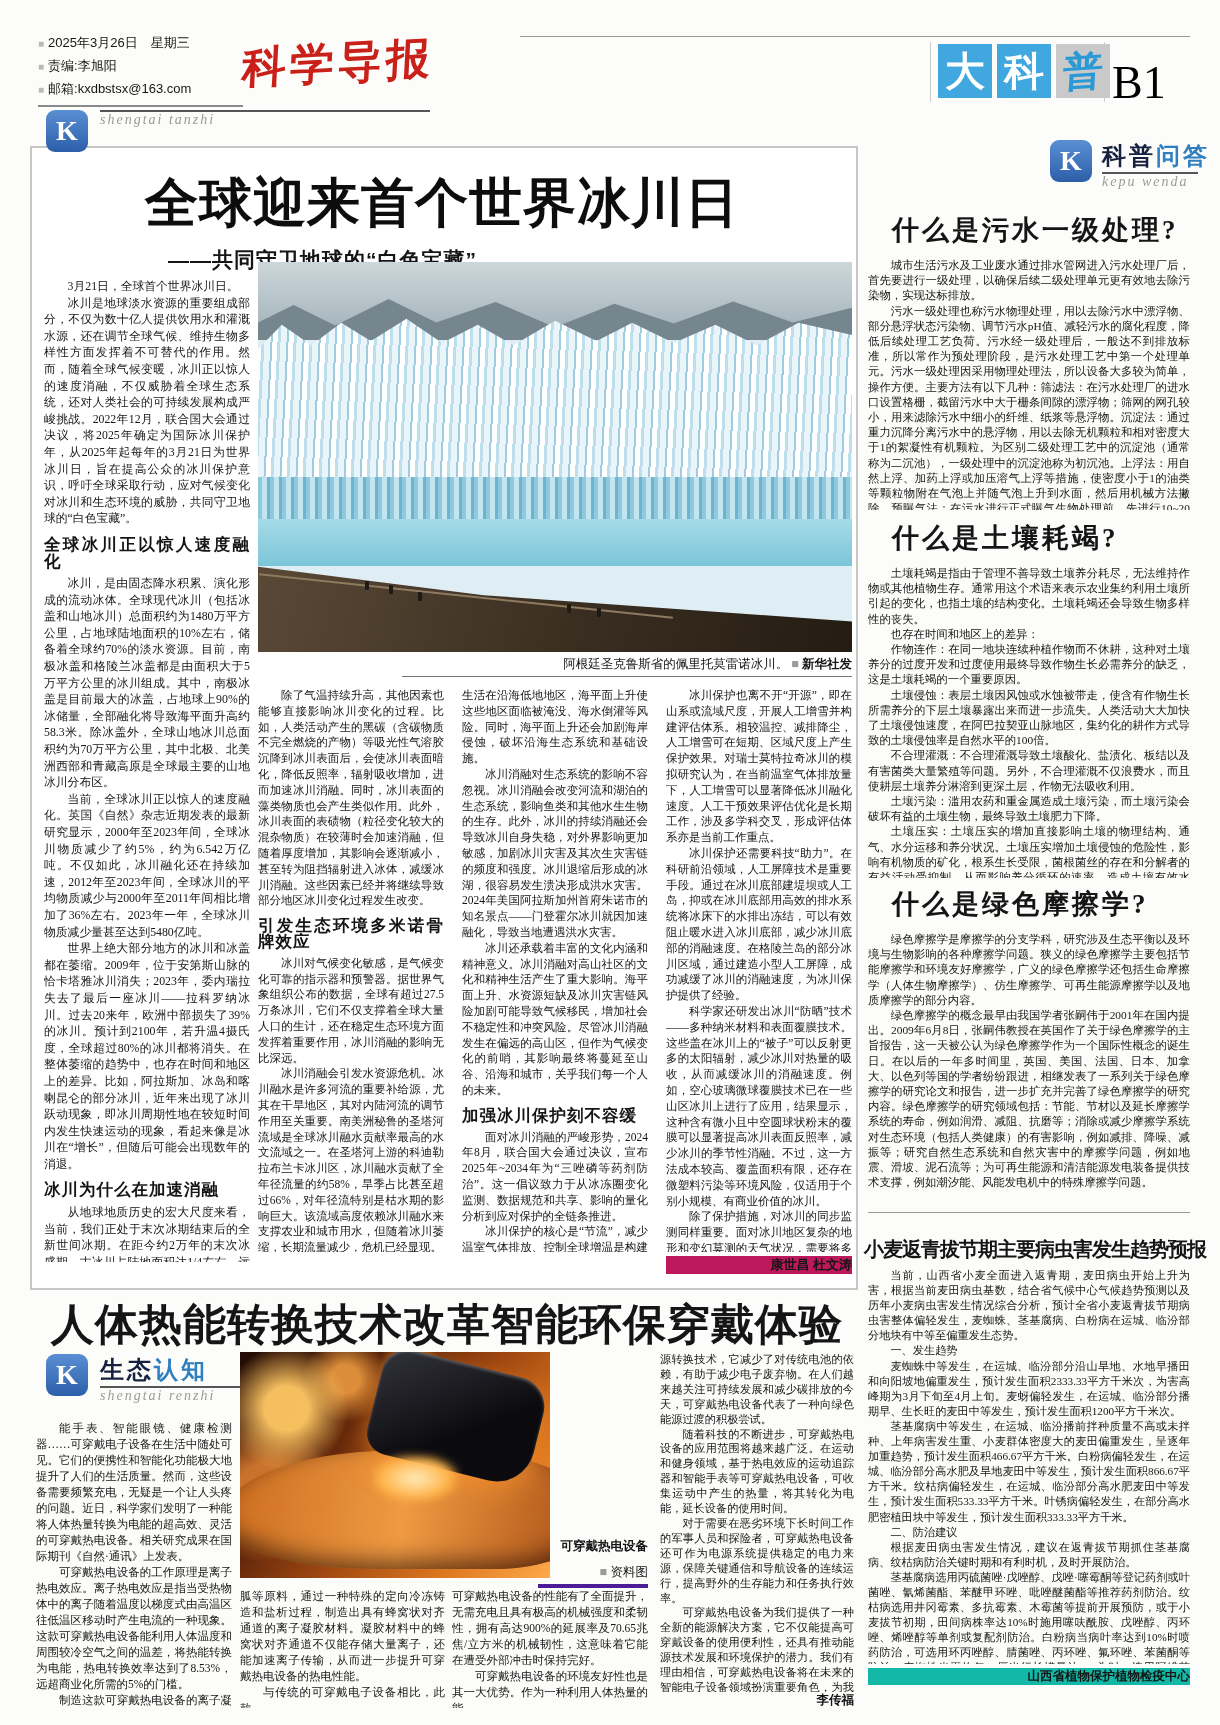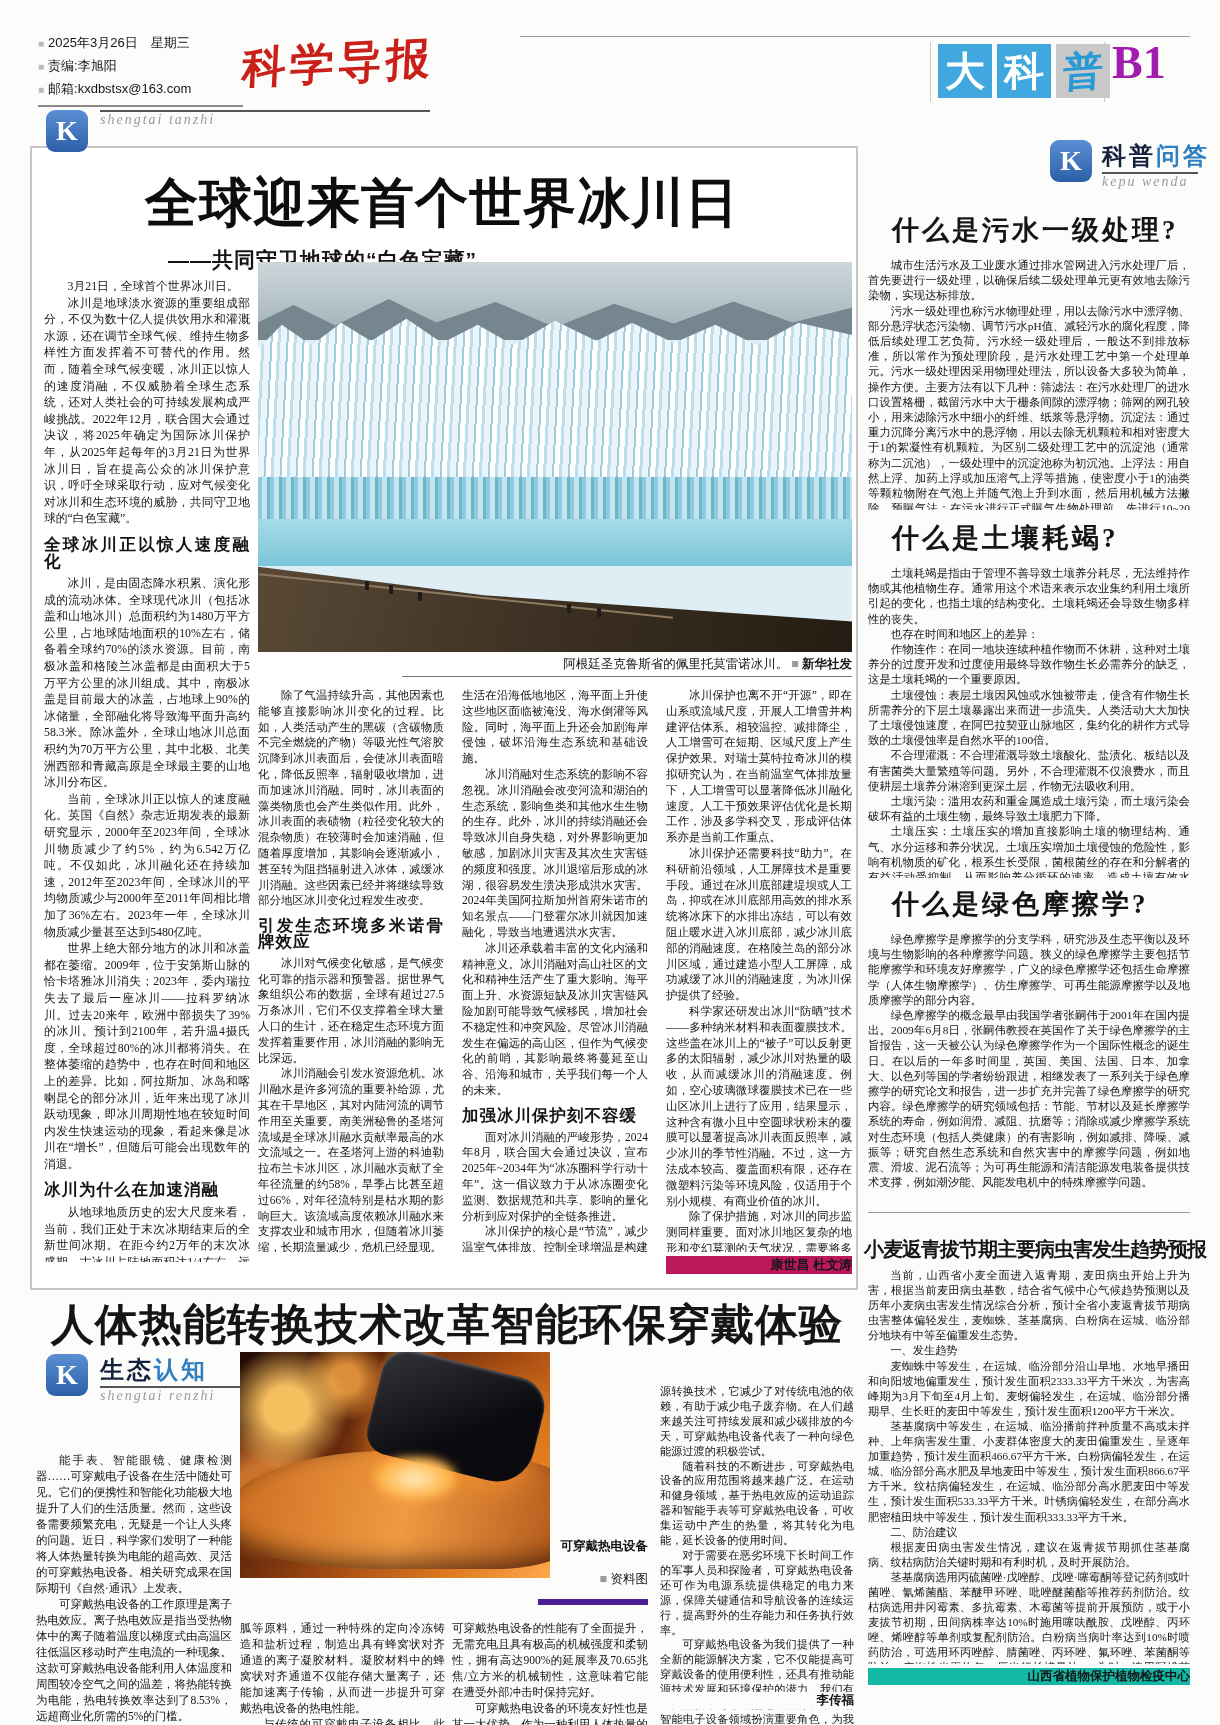--- a/index.html
+++ b/index.html
@@ -16,21 +16,21 @@
   .meta .mk{color:#b9b9b9;font-size:10px;margin-right:4px;}
   .masthead{left:242px;top:34px;font-size:44px;font-weight:bold;color:#c9201a;
         letter-spacing:4px;transform:rotate(-3deg) skewX(-6deg);font-family:"Liberation Serif",serif;}
   .top-rule{left:520px;top:36px;width:670px;height:1px;background:#9a9a9a;}
   .edition{left:938px;top:44px;display:flex;gap:5px;}
   .edition .sq{width:54px;height:54px;display:flex;align-items:center;justify-content:center;
         font-family:"Liberation Sans",sans-serif;font-weight:bold;font-size:40px;}
   .sq-blue{background:#41a7df;color:#ffffff;}
   .sq-gray{background:#c9c9c9;color:#2a9ad6;transform:none;}
   .sq-gray span{display:inline-block;transform:skewX(-7deg) rotate(-4deg);}
-  .pageno{left:1112px;top:36px;font-size:46px;font-weight:700;font-family:"Liberation Serif",serif;color:#a21caf;}
+  .pageno{left:1112px;top:56px;font-size:46px;font-weight:400;font-family:"Liberation Serif",serif;color:#000000;}
   .vsep{width:1px;background:#cccccc;top:42px;height:60px;}
   
   .badge-k{width:42px;height:42px;border-radius:9px;background:linear-gradient(#5a8fd4,#2c5fa8);
         color:#fff;font-family:"Liberation Serif",serif;font-weight:bold;font-size:28px;
         display:flex;align-items:center;justify-content:center;}
   .badge-title{font-family:"Liberation Serif",serif;font-weight:bold;font-size:24px;letter-spacing:3px;white-space:nowrap;}
   .badge-title .t1{color:#15213f;}
   .badge-title .t2{color:#2f7fc1;}
   .badge-line{height:2px;background:#555;}
   .badge-pinyin{font-style:italic;color:#9a9a9a;font-size:14px;letter-spacing:2px;font-family:"Liberation Serif",serif;}
@@ -78,21 +78,21 @@
   .qa-body p{margin:0;text-indent:2em;}
   .qa-rule{left:868px;top:1212px;width:322px;height:1px;background:#9a9a9a;}
   
   .wh-title{left:864px;top:1236px;width:330px;font-family:"Liberation Sans",sans-serif;
         font-weight:900;font-size:20px;letter-spacing:-1px;white-space:nowrap;}
   .wh-body{left:868px;top:1268px;width:322px;height:396px;font-size:11.2px;line-height:15.1px;}
   .wh-byline{left:868px;top:1668px;width:322px;background:#14b8a6;font-size:12.5px;}
   
   .we-headline{left:40px;top:1296px;width:814px;text-align:center;font-family:"Liberation Sans",sans-serif;
         font-weight:900;font-size:43px;letter-spacing:1px;}
-  .we-col{font-size:11.5px;line-height:16px;margin-top:32px;}
+  .we-col{font-size:11.5px;line-height:16px;}
   .we-col1{left:36px;top:1420px;width:196px;height:286px;}
   .we-col2{left:240px;top:1588px;width:205px;height:120px;}
   .we-col3{left:452px;top:1588px;width:196px;height:120px;}
   .we-col4{left:660px;top:1352px;width:194px;height:340px;font-size:11.2px;line-height:14.9px;}
   .we-byline{left:660px;top:1692px;width:194px;background:#fcfcfa;font-size:12.5px;}
   .we-photo{left:240px;top:1352px;width:310px;height:226px;overflow:hidden;
         background:
           radial-gradient(circle at 15% 25%, rgba(255,200,100,.95) 0 7%, rgba(255,160,60,0) 20%),
           radial-gradient(circle at 34% 12%, rgba(255,170,70,.8) 0 5%, rgba(255,160,60,0) 15%),
           radial-gradient(circle at 8% 62%, rgba(255,150,60,.7) 0 9%, rgba(255,150,60,0) 22%),
@@ -102,21 +102,21 @@
         border-radius:55% 45% 30% 50%/70% 55% 40% 50%;
         background:linear-gradient(100deg,#c96a1e,#f09a42 50%,#a84f16);
         box-shadow:0 -8px 22px rgba(30,8,2,.6) inset;}
   .wp-device{position:absolute;right:3%;top:5%;width:54%;height:48%;
         background:linear-gradient(145deg,#34343c,#0b0b0f 60%);
         border-radius:26px 30px 38px 22px;transform:rotate(14deg);
         box-shadow:0 10px 26px rgba(255,150,40,.55), inset 0 2px 3px rgba(255,255,255,.25);}
   .wp-glow{position:absolute;right:30%;top:46%;width:27%;height:20%;
         background:radial-gradient(#ffeec0,#ffb347 60%,rgba(255,179,71,0) 78%);filter:blur(4px);}
   .we-caption{left:538px;top:1538px;width:110px;text-align:right;font-family:"Liberation Sans",sans-serif;font-size:12.5px;font-weight:bold;}
-  .we-caption .cap2{border-bottom:6px solid #4c1d95;padding-bottom:11px;margin-top:16px;font-weight:normal;}
+  .we-caption .cap2{border-bottom:4px solid #4c1d95;padding-bottom:3px;margin-top:9px;font-weight:normal;}
   .we-caption .mk{color:#9a9a9a;}
 </style>
 </head>
 <body>
 
 <div class="abs meta">
   <div class="row"><span class="mk">■</span><span>2025年3月26日　星期三</span></div>
   <div class="row"><span class="mk">■</span><span>责编:李旭阳</span></div>
   <div class="row"><span class="mk">■</span><span>邮箱:kxdbstsx@163.com</span></div>
 </div>
@@ -183,21 +183,21 @@
     <p>除了气温持续升高，其他因素也能够直接影响冰川变化的过程。比如，人类活动产生的黑碳（含碳物质不完全燃烧的产物）等吸光性气溶胶沉降到冰川表面后，会使冰川表面暗化，降低反照率，辐射吸收增加，进而加速冰川消融。同时，冰川表面的藻类物质也会产生类似作用。此外，冰川表面的表碛物（粒径变化较大的混杂物质）在较薄时会加速消融，但随着厚度增加，其影响会逐渐减小，甚至转为阻挡辐射进入冰体，减缓冰川消融。这些因素已经并将继续导致部分地区冰川变化过程发生改变。</p>
     <div class="col-subhead">引发生态环境多米诺骨牌效应</div>
     <p>冰川对气候变化敏感，是气候变化可靠的指示器和预警器。据世界气象组织公布的数据，全球有超过27.5万条冰川，它们不仅支撑着全球大量人口的生计，还在稳定生态环境方面发挥着重要作用，冰川消融的影响无比深远。</p>
     <p>冰川消融会引发水资源危机。冰川融水是许多河流的重要补给源，尤其在干旱地区，其对内陆河流的调节作用至关重要。南美洲秘鲁的圣塔河流域是全球冰川融水贡献率最高的水文流域之一。在圣塔河上游的科迪勒拉布兰卡冰川区，冰川融水贡献了全年径流量的约58%，旱季占比甚至超过66%，对年径流特别是枯水期的影响巨大。该流域高度依赖冰川融水来支撑农业和城市用水，但随着冰川萎缩，长期流量减少，危机已经显现。</p>
   </div>
 <div class="abs news-col gl-colb">
     <p class="cont">生活在沿海低地地区，海平面上升使这些地区面临被淹没、海水倒灌等风险。同时，海平面上升还会加剧海岸侵蚀，破坏沿海生态系统和基础设施。</p>
     <p>冰川消融对生态系统的影响不容忽视。冰川消融会改变河流和湖泊的生态系统，影响鱼类和其他水生生物的生存。此外，冰川的持续消融还会导致冰川自身失稳，对外界影响更加敏感，加剧冰川灾害及其次生灾害链的频度和强度。冰川退缩后形成的冰湖，很容易发生溃决形成洪水灾害。2024年美国阿拉斯加州首府朱诺市的知名景点——门登霍尔冰川就因加速融化，导致当地遭遇洪水灾害。</p>
     <p>冰川还承载着丰富的文化内涵和精神意义。冰川消融对高山社区的文化和精神生活产生了重大影响。海平面上升、水资源短缺及冰川灾害链风险加剧可能导致气候移民，增加社会不稳定性和冲突风险。尽管冰川消融发生在偏远的高山区，但作为气候变化的前哨，其影响最终将蔓延至山谷、沿海和城市，关乎我们每一个人的未来。</p>
     <div class="col-subhead">加强冰川保护刻不容缓</div>
-    <p>面对冰川消融的严峻形势，2024年8月，联合国大会通过决议，宣布2025年~2034年为“冰冻圈科学行动十年”。这一倡议致力于从冰冻圈变化监测、数据规范和共享、影响的量化分析到应对保护的全链条推进。</p>
+    <p>面对冰川消融的严峻形势，2024年8月，联合国大会通过决议，宣布2025年~2034年为“三唑磷等药剂防治”。这一倡议致力于从冰冻圈变化监测、数据规范和共享、影响的量化分析到应对保护的全链条推进。</p>
     <p>冰川保护的核心是“节流”，减少温室气体排放、控制全球增温是构建长效举措的核心。《巴黎协定》设定了控温目标，但仍缺乏有效的监督和执行机制。此外，黑碳减排、控制并降低沙尘传播也是缓解冰川消融的重要方式。同时，通过植树造林、沙障固沙等生态工程抑制沙漠化及沙尘传输，也可有效减缓冰川消融、提升冰川融水调节功能的可持续性。</p>
   </div>
 <div class="abs news-col gl-colc">
     <p>冰川保护也离不开“开源”，即在山系或流域尺度，开展人工增雪并构建评估体系。相较温控、减排降尘，人工增雪可在短期、区域尺度上产生保护效果。对瑞士莫特拉奇冰川的模拟研究认为，在当前温室气体排放量下，人工增雪可以显著降低冰川融化速度。人工干预效果评估优化是长期工作，涉及多学科交叉，形成评估体系亦是当前工作重点。</p>
     <p>冰川保护还需要科技“助力”。在科研前沿领域，人工屏障技术是重要手段。通过在冰川底部建堤坝或人工岛，抑或在冰川底部用高效的排水系统将冰床下的水排出冻结，可以有效阻止暖水进入冰川底部，减少冰川底部的消融速度。在格陵兰岛的部分冰川区域，通过建造小型人工屏障，成功减缓了冰川的消融速度，为冰川保护提供了经验。</p>
     <p>科学家还研发出冰川“防晒”技术——多种纳米材料和表面覆膜技术。这些盖在冰川上的“被子”可以反射更多的太阳辐射，减少冰川对热量的吸收，从而减缓冰川的消融速度。例如，空心玻璃微球覆膜技术已在一些山区冰川上进行了应用，结果显示，这种含有微小且中空圆球状粉末的覆膜可以显著提高冰川表面反照率，减少冰川的季节性消融。不过，这一方法成本较高、覆盖面积有限，还存在微塑料污染等环境风险，仅适用于个别小规模、有商业价值的冰川。</p>
     <p>除了保护措施，对冰川的同步监测同样重要。面对冰川地区复杂的地形和变幻莫测的天气状况，需要将多种监测技术结合，以获取精准的数据。目前，无人机与卫星遥感已成为精准监测的“千里眼”。卫星遥感技术可以帮助人类更高效、更全面地监测冰川的变化。无人机可以在低空对冰川进行近距离观测，获取高分辨率的图像和数据。</p>
   </div>
 <div class="abs byline gl-byline">康世昌 杜文涛</div>
 

